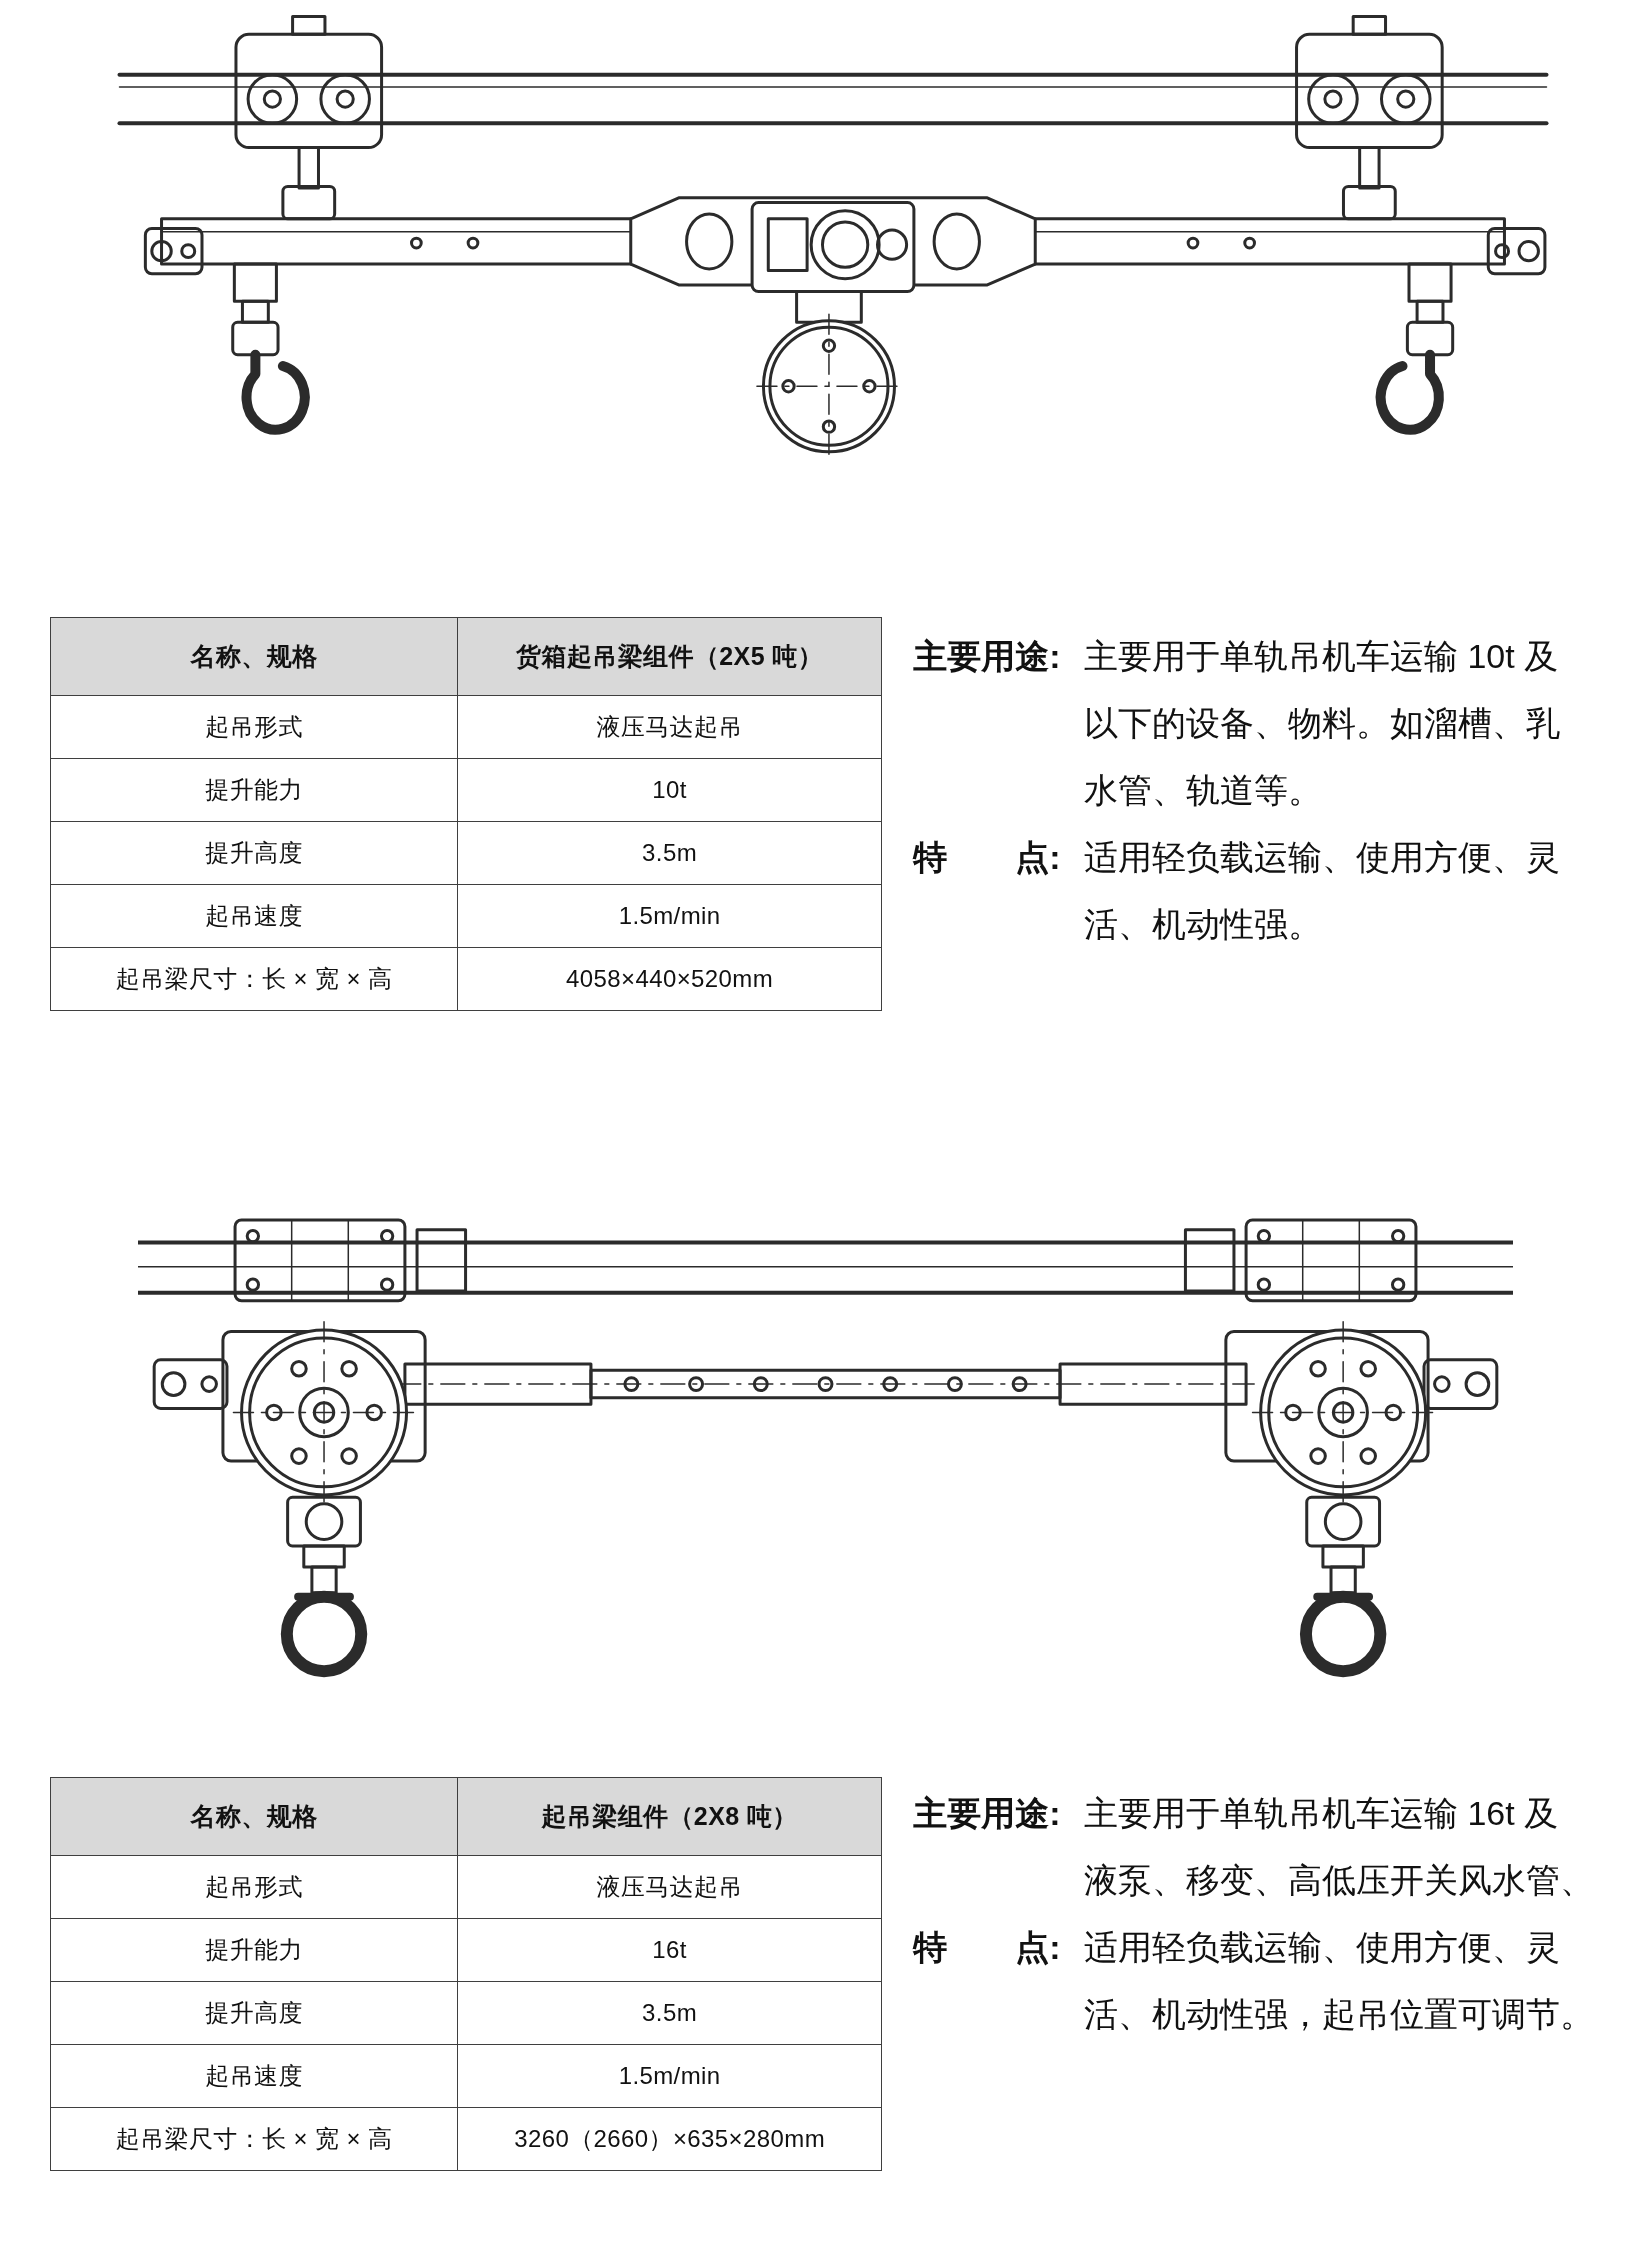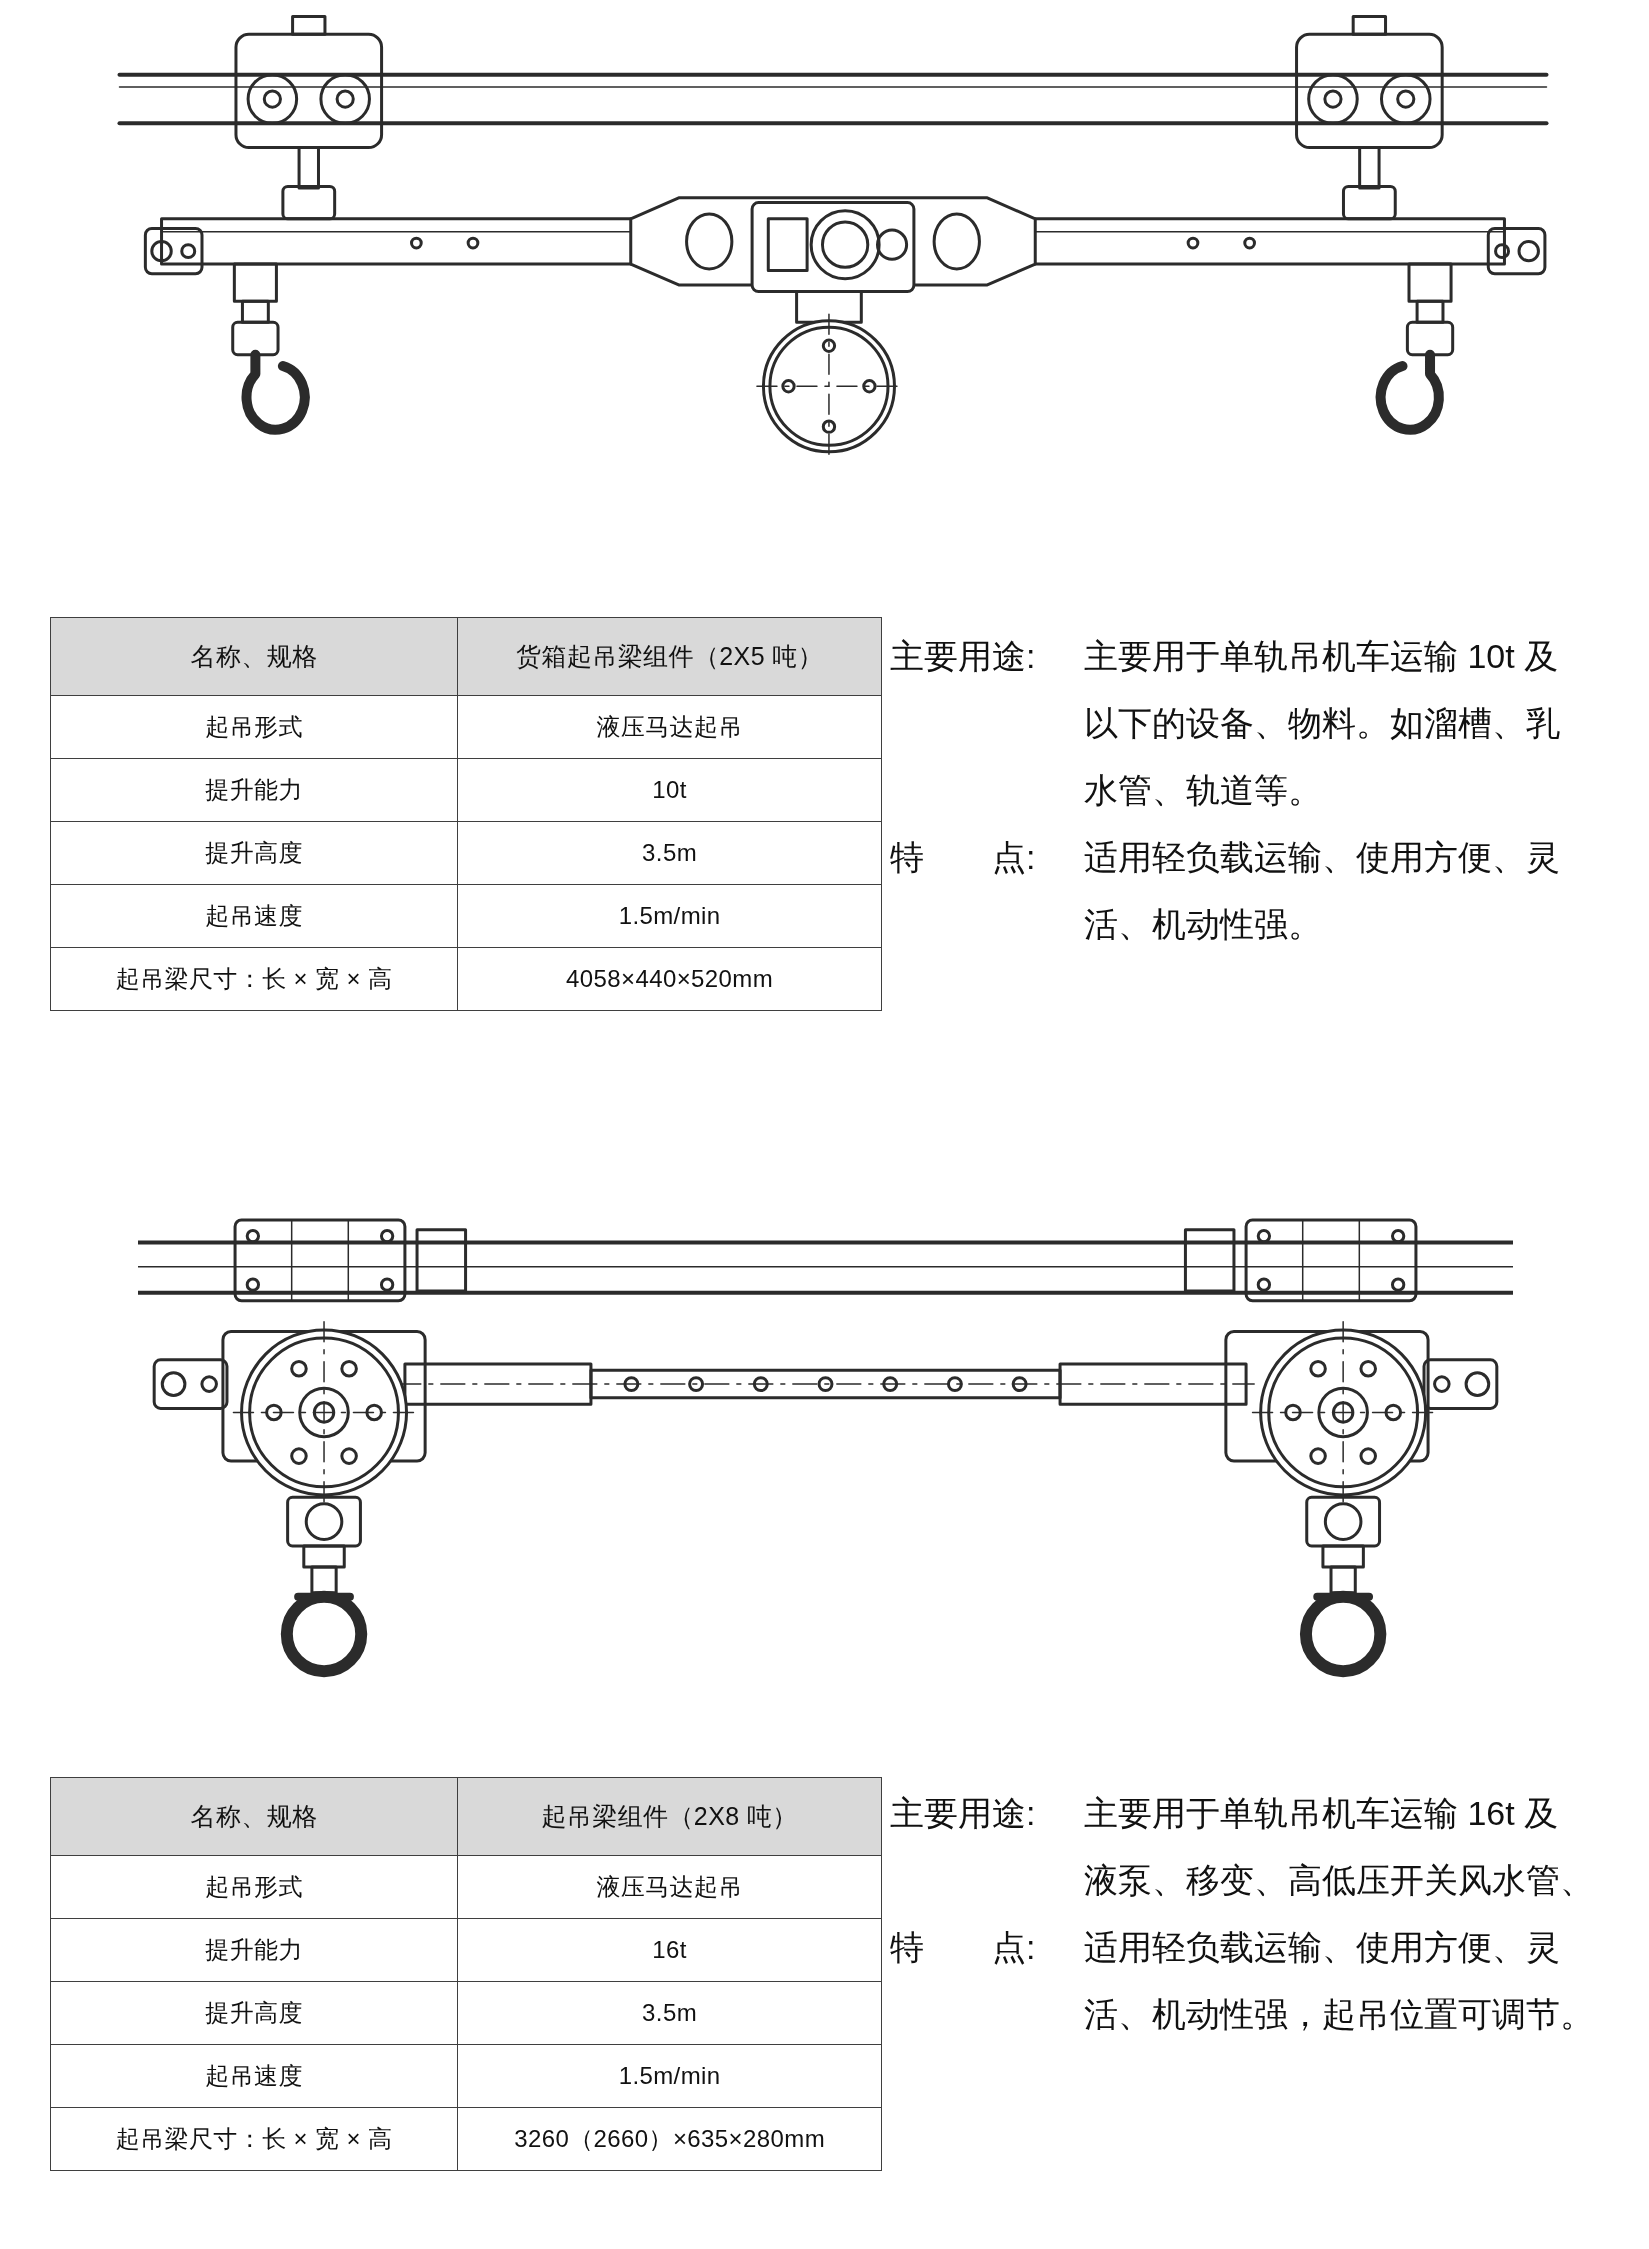--- a/index.html
+++ b/index.html
@@ -27,27 +27,27 @@
   }
   table.spec th,table.spec td{
     border:1.6px solid var(--border);
     text-align:center;vertical-align:middle;
     font-size:24px;height:62px;padding:0 8px;
     font-weight:normal;
     letter-spacing:0.4px;
   }
   table.spec thead th{
     background:var(--header-bg);
-    height:77px;font-weight:normal;font-size:25px;
+    height:77px;font-weight:bold;font-size:25px;
   }
 
   
   .desc{width:752px;font-size:34px;line-height:67px;}
   .desc-grid{display:grid;grid-template-columns:194px 1fr;}
-  .dlabel{font-weight:normal;white-space:nowrap;}
+  .dlabel{font-weight:bold;white-space:nowrap;text-align:center;}
   .dtext div{white-space:nowrap;}
 </style>
 </head>
 <body>
 
 <figure class="abs" style="left:113px;top:9.7px;width:1440px;height:458px;margin:0;">
   <svg class="drawing" width="1440" height="458" viewBox="0 0 1780 566">
     <g stroke="#2b2b2b" fill="none" stroke-width="3" stroke-linecap="round" stroke-linejoin="round">
       <defs>
         <g id="trolley1">

